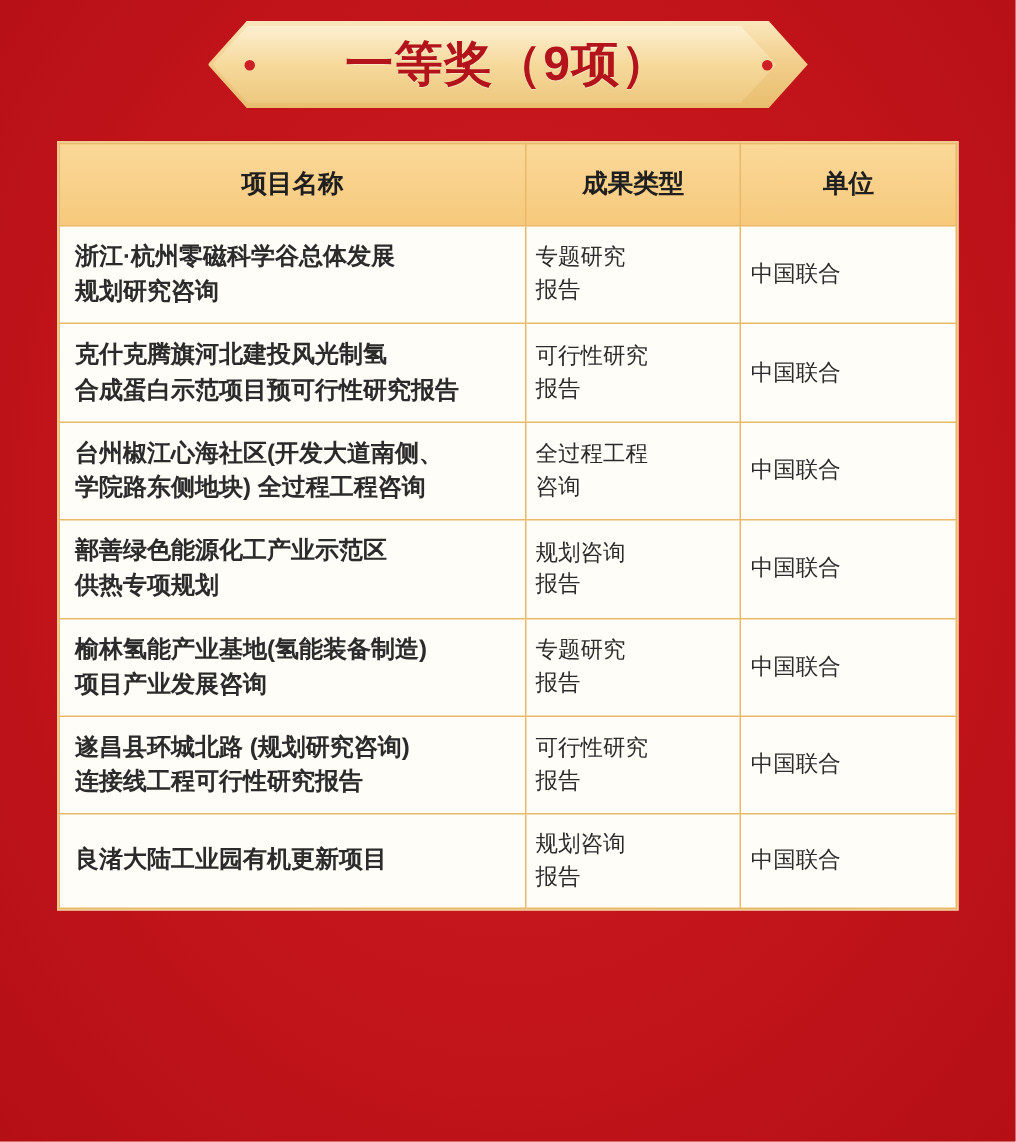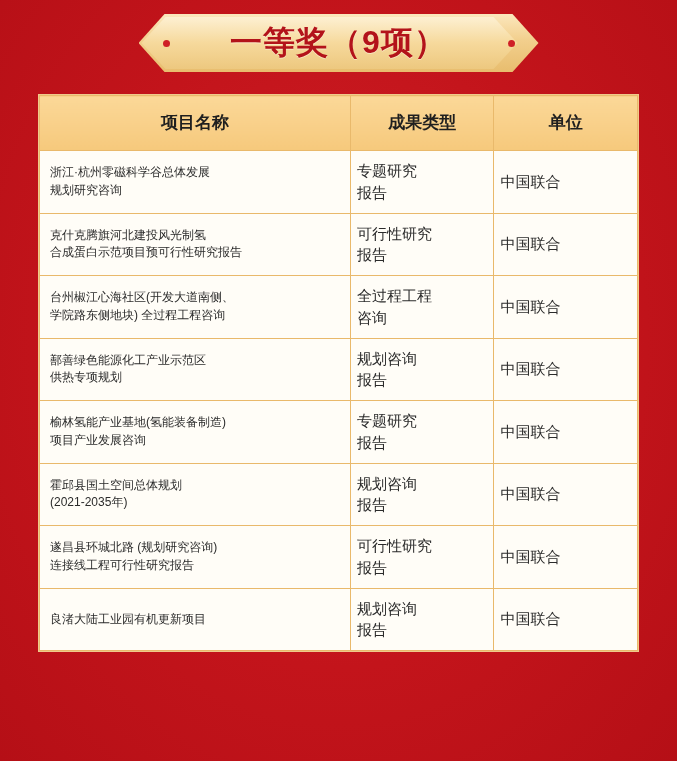--- a/index.html
+++ b/index.html
@@ -102,22 +102,22 @@
     color: #1f1f1f;
     font-size: 17px;
     font-weight: bold;
     height: 38px;
     padding: 8px 6px;
   }
   table.award-table tbody td {
     background: #fffdf7;
   }
   table.award-table tbody tr td.col-name {
-    font-weight: normal;
-    font-size: 12px;
+    font-weight: bold;
+    font-size: 16px;
     padding-left: 10px;
     padding-right: 10px;
   }
   table.award-table tbody tr td.col-type,
   table.award-table tbody tr td.col-unit {
     font-size: 15px;
   }
   .col-w-name { width: 52%; }
   .col-w-type { width: 24%; }
   .col-w-unit { width: 24%; }
@@ -208,31 +208,20 @@
             <span class="cell-line">榆林氢能产业基地(氢能装备制造)</span>
             <span class="cell-line">项目产业发展咨询</span>
           </td>
           <td class="col-type">
             <span class="cell-line">专题研究</span>
             <span class="cell-line">报告</span>
           </td>
           <td class="col-unit">中国联合</td>
         </tr>
 
-        <tr>
-          <td class="col-name">
-            <span class="cell-line">霍邱县国土空间总体规划</span>
-            <span class="cell-line">(2021-2035年)</span>
-          </td>
-          <td class="col-type">
-            <span class="cell-line">规划咨询</span>
-            <span class="cell-line">报告</span>
-          </td>
-          <td class="col-unit">中国联合</td>
-        </tr>
 
         <tr>
           <td class="col-name">
             <span class="cell-line">遂昌县环城北路 (规划研究咨询)</span>
             <span class="cell-line">连接线工程可行性研究报告</span>
           </td>
           <td class="col-type">
             <span class="cell-line">可行性研究</span>
             <span class="cell-line">报告</span>
           </td>

